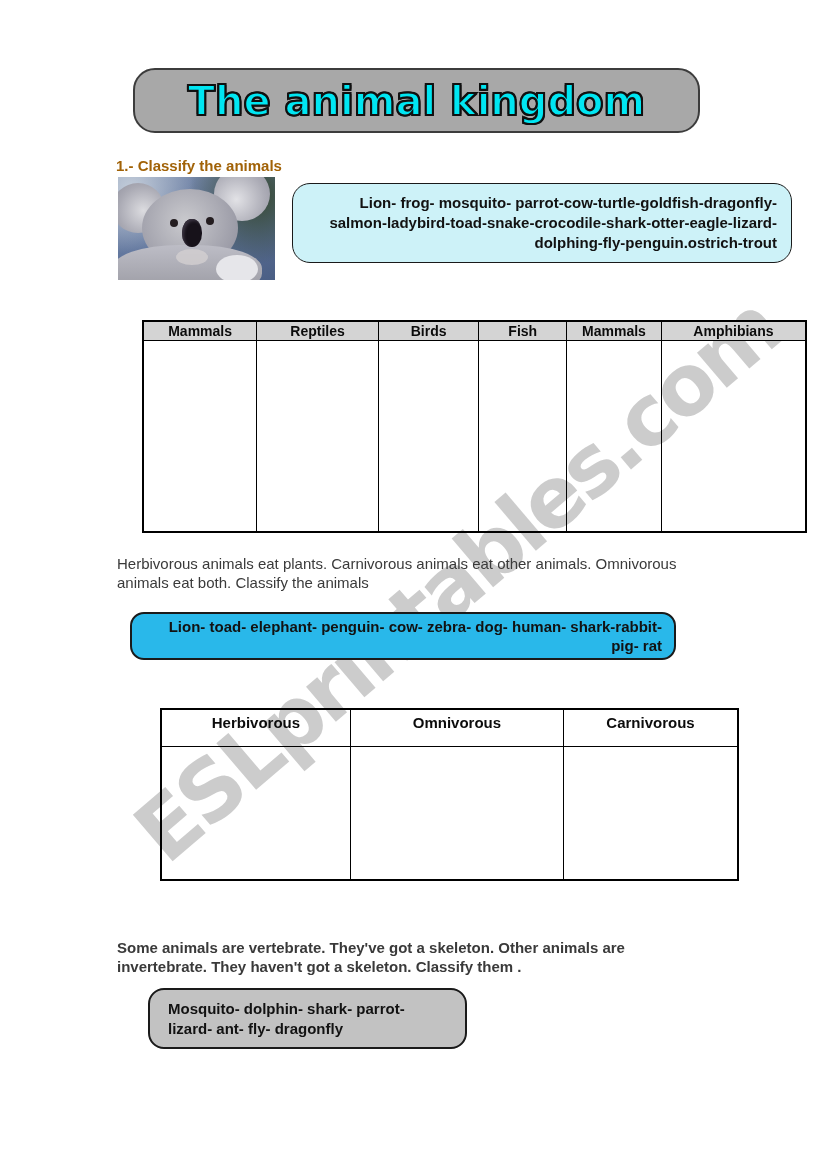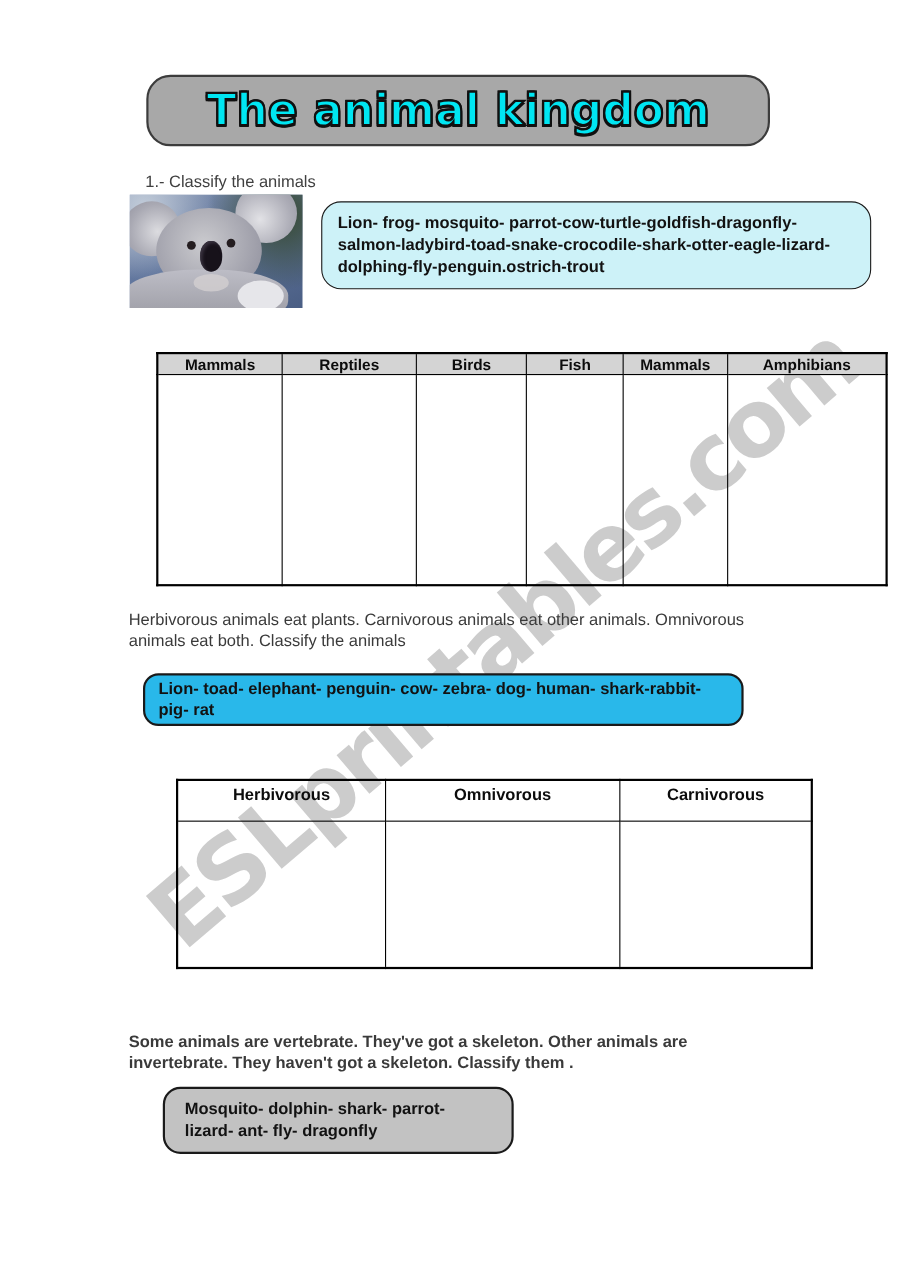--- a/index.html
+++ b/index.html
@@ -26,21 +26,21 @@
     background:#a8a8a8; border:2px solid #3c3c3c; border-radius:22px;
     display:flex; align-items:center; justify-content:center;
   }
   .title-banner span {
     font-family:"DejaVu Sans", sans-serif; font-weight:bold; font-size:40px;
     color:#00e6f2; -webkit-text-stroke:2px #101010; letter-spacing:0px;
     text-shadow:1px 1px 0 #101010, -1px -1px 0 #101010, 1px -1px 0 #101010, -1px 1px 0 #101010;
   }
 
   .section-heading {
-    left:132px; top:157px; font-size:15px; font-weight:normal; color:#404040;
+    left:116px; top:157px; font-size:15px; font-weight:bold; color:#a16207;
   }
 
   
   .koala {
     left:118px; top:177px; width:157px; height:103px; overflow:hidden;
     background:
       radial-gradient(circle at 88% 18%, #35482f 0%, rgba(53,72,47,0) 42%),
       radial-gradient(circle at 8% 12%, #c3cdda 0%, rgba(195,205,218,0) 38%),
       linear-gradient(155deg, #8494b2 0%, #62779e 45%, #4a5e84 100%);
   }
@@ -56,21 +56,21 @@
   .k-nose { left:64px; top:42px; width:20px; height:28px; border-radius:48%; background:#17121a;
     box-shadow:inset 2px 2px 3px #3a3340; }
   .k-chin { left:58px; top:72px; width:32px; height:16px; border-radius:50%; background:#d3cfd1; opacity:.8; }
   .k-arm { left:-6px; top:68px; width:150px; height:52px; border-radius:45%;
     background:linear-gradient(180deg, #bdbdc6 0%, #97979f 100%); }
   .k-paw { left:98px; top:78px; width:42px; height:28px; border-radius:50%; background:#e6e6ea; }
 
   
   .word-bank {
     border:1px solid #1a1a1a; display:flex; align-items:center; justify-content:center;
-    font-weight:bold; color:#121212; text-align:left;
+    font-weight:bold; color:#121212; text-align:right;
   }
   .bank1 { left:292px; top:183px; width:500px; height:80px; background:#cdf2f8;
     border-radius:18px; font-size:15px; line-height:20px; padding:6px 14px; }
   .bank2 { left:130px; top:612px; width:546px; height:48px; background:#29b8ea;
     border-radius:14px; border-width:2px; font-size:15px; line-height:19px; padding:4px 12px; }
   .bank3 { left:148px; top:988px; width:319px; height:61px; background:#c2c2c2;
     border-radius:16px; border-width:2px; font-size:15px; line-height:20px;
     justify-content:center; text-align:left; padding:6px 18px; }
 
   

